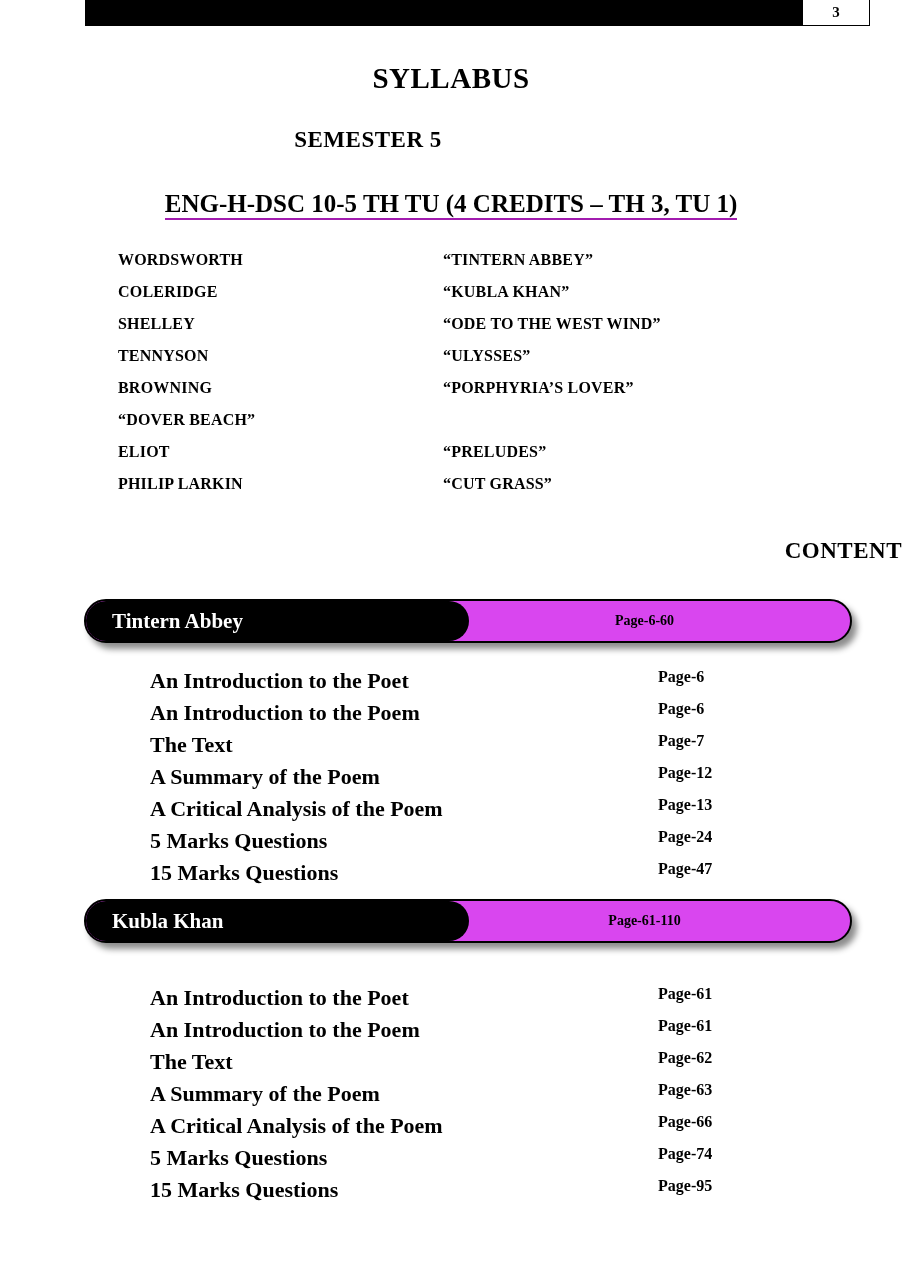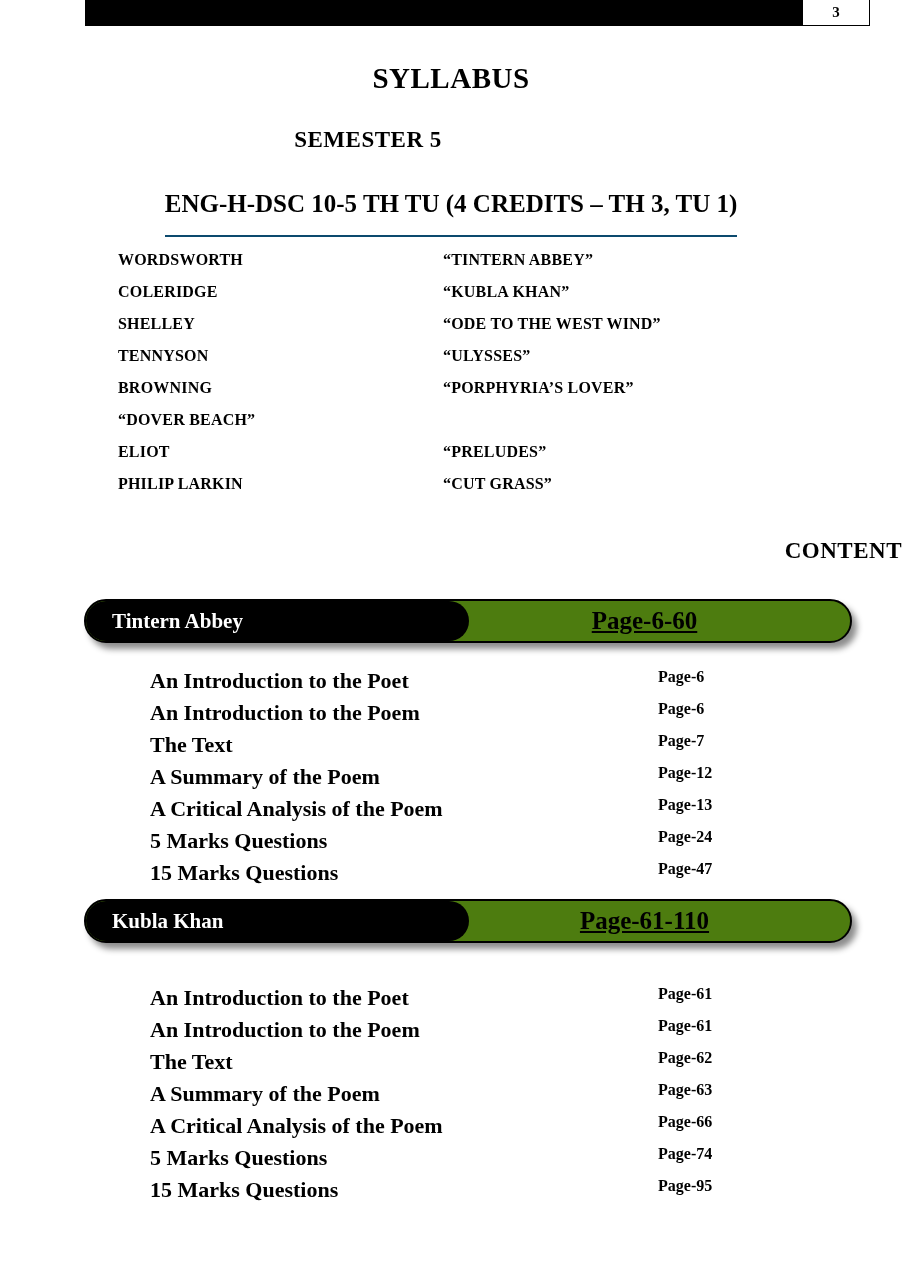--- a/index.html
+++ b/index.html
@@ -74,22 +74,22 @@
   .title-course {
     position: absolute;
     top: 190px;
     left: 0;
     width: 902px;
     text-align: center;
     font-size: 25px;
     font-weight: bold;
   }
   .title-course span {
-    border-bottom: 2px solid #0c4a6e;
-    padding-bottom: 18px;
+    border-bottom: 2px solid #a21caf;
+    padding-bottom: 1px;
   }
 
   
   .poets {
     position: absolute;
     top: 251px;
     left: 118px;
     width: 760px;
   }
   .poet-row {
@@ -123,46 +123,45 @@
 
   
   .section-bar {
     position: absolute;
     left: 84px;
     width: 768px;
     height: 44px;
     border: 2px solid #000000;
     border-radius: 22px;
     box-sizing: border-box;
-    background: #4d7c0f;
+    background: #d946ef;
     box-shadow: 5px 6px 6px rgba(0,0,0,0.45);
     overflow: hidden;
     display: flex;
     align-items: stretch;
-    text-decoration: underline;
   }
   .section-bar .left {
     width: 383px;
     background: #000000;
     color: #ffffff;
     display: flex;
     align-items: center;
     padding-left: 26px;
     box-sizing: border-box;
     font-size: 21px;
     font-weight: bold;
     border-top-right-radius: 22px;
     border-bottom-right-radius: 22px;
   }
   .section-bar .right {
     flex: 1 1 auto;
     display: flex;
     align-items: center;
     justify-content: center;
-    font-size: 25px;
+    font-size: 14px;
     font-weight: bold;
     padding-right: 30px;
     box-sizing: border-box;
   }
 
   
   .toc {
     position: absolute;
     left: 150px;
     width: 720px;

